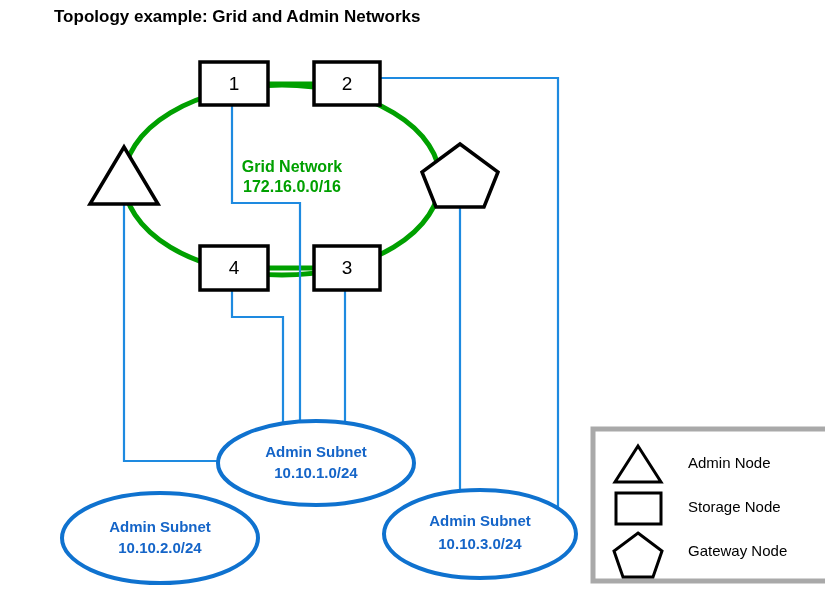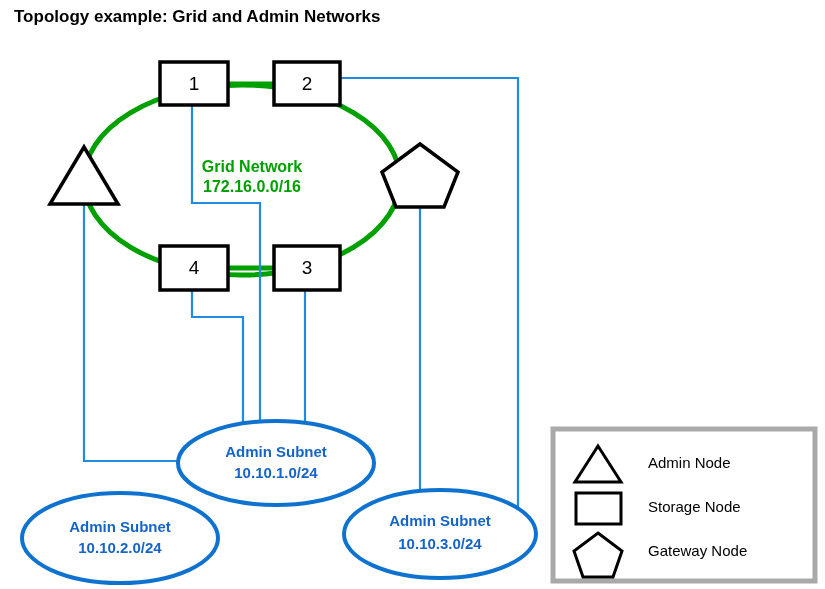--- a/index.html
+++ b/index.html
@@ -14,20 +14,21 @@
     position: relative;
     overflow: hidden;
     font-family: "Liberation Sans", sans-serif;
   }
   #diagram-root {
     position: absolute;
     left: 0;
     top: 0;
     width: 656px;
     height: 589px;
+    padding-left: 40px;
   }
   svg#topology-svg {
     display: block;
     width: 825px;
     height: 589px;
   }
   .title-text {
     font-family: "Liberation Sans", sans-serif;
     font-size: 17px;
     font-weight: bold;

